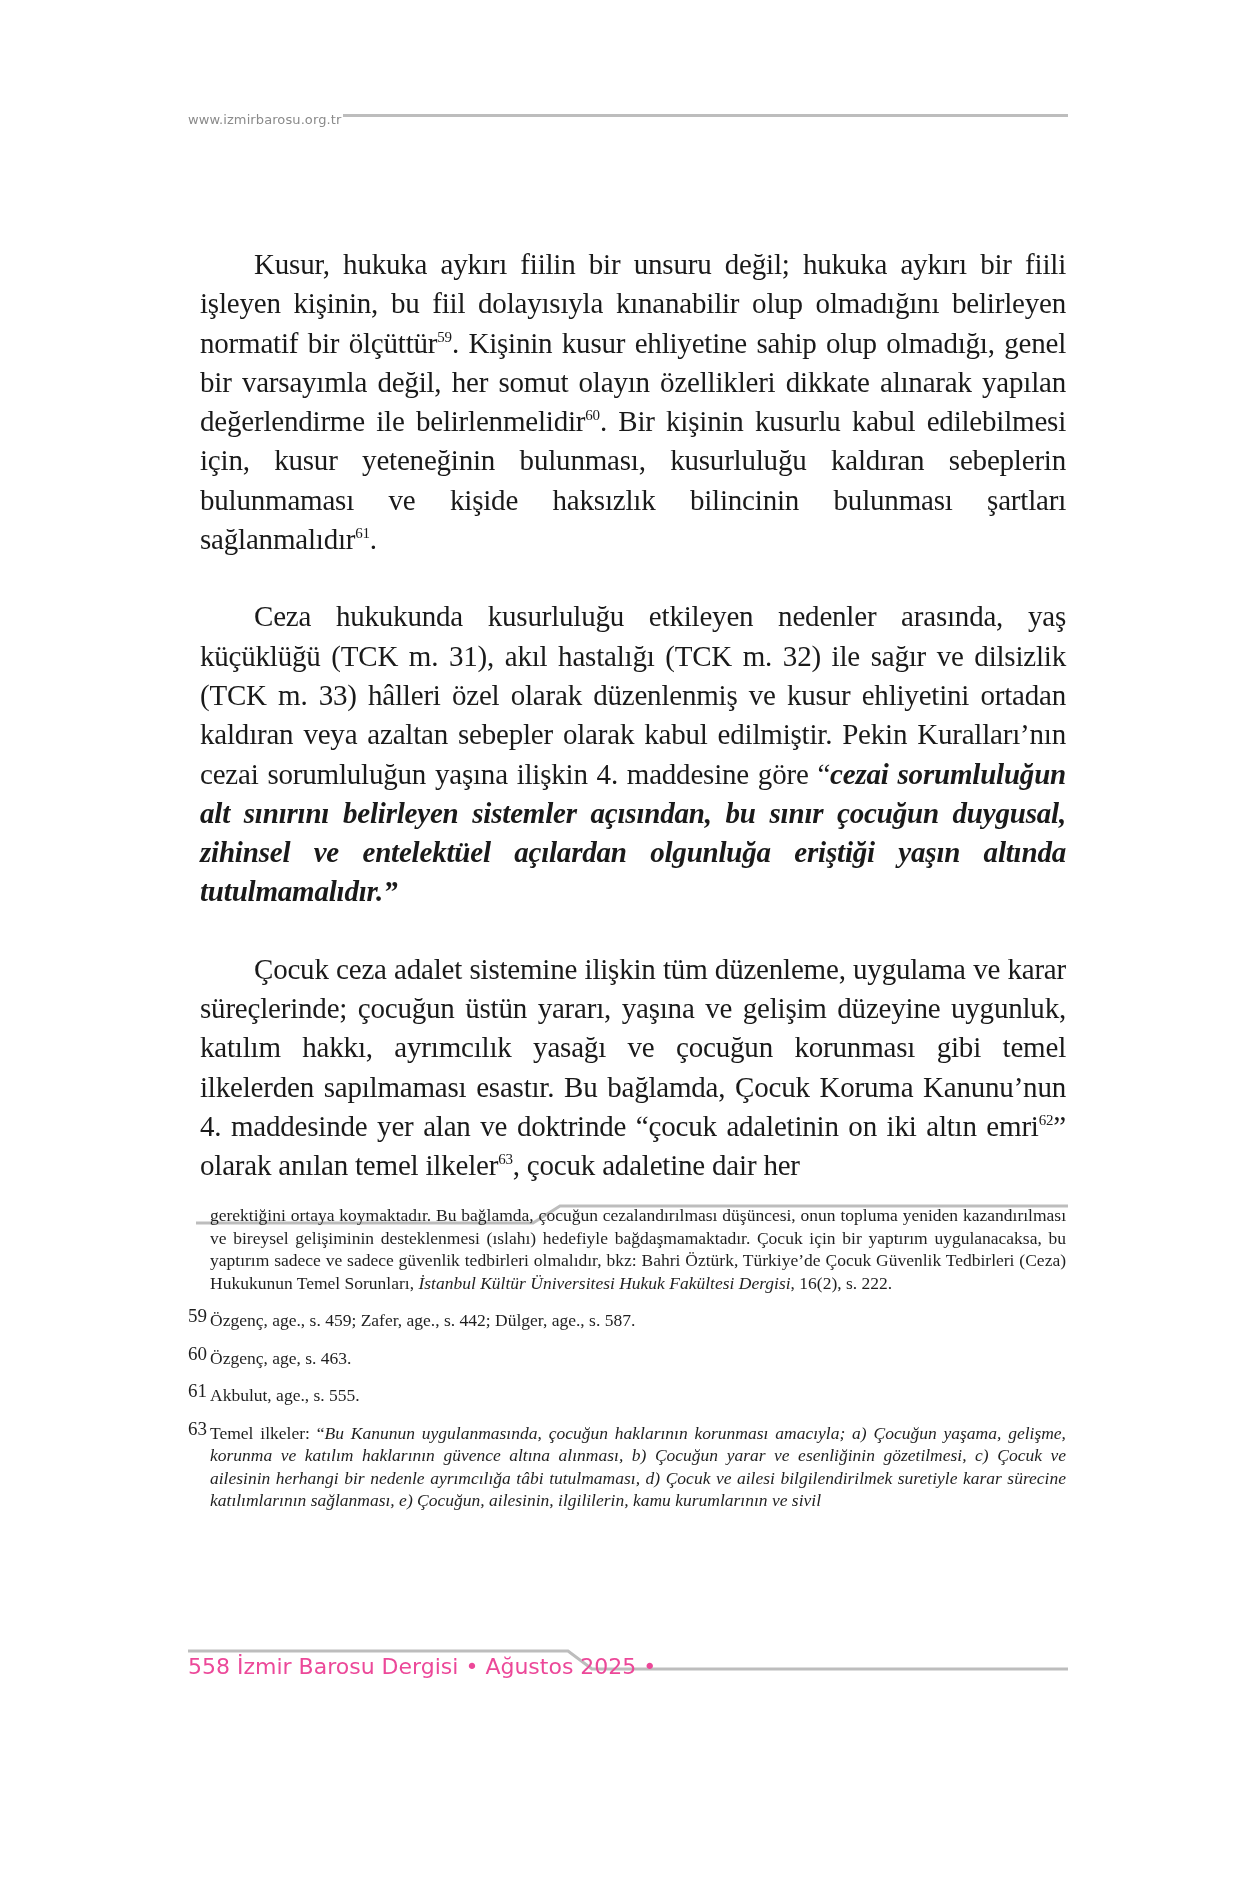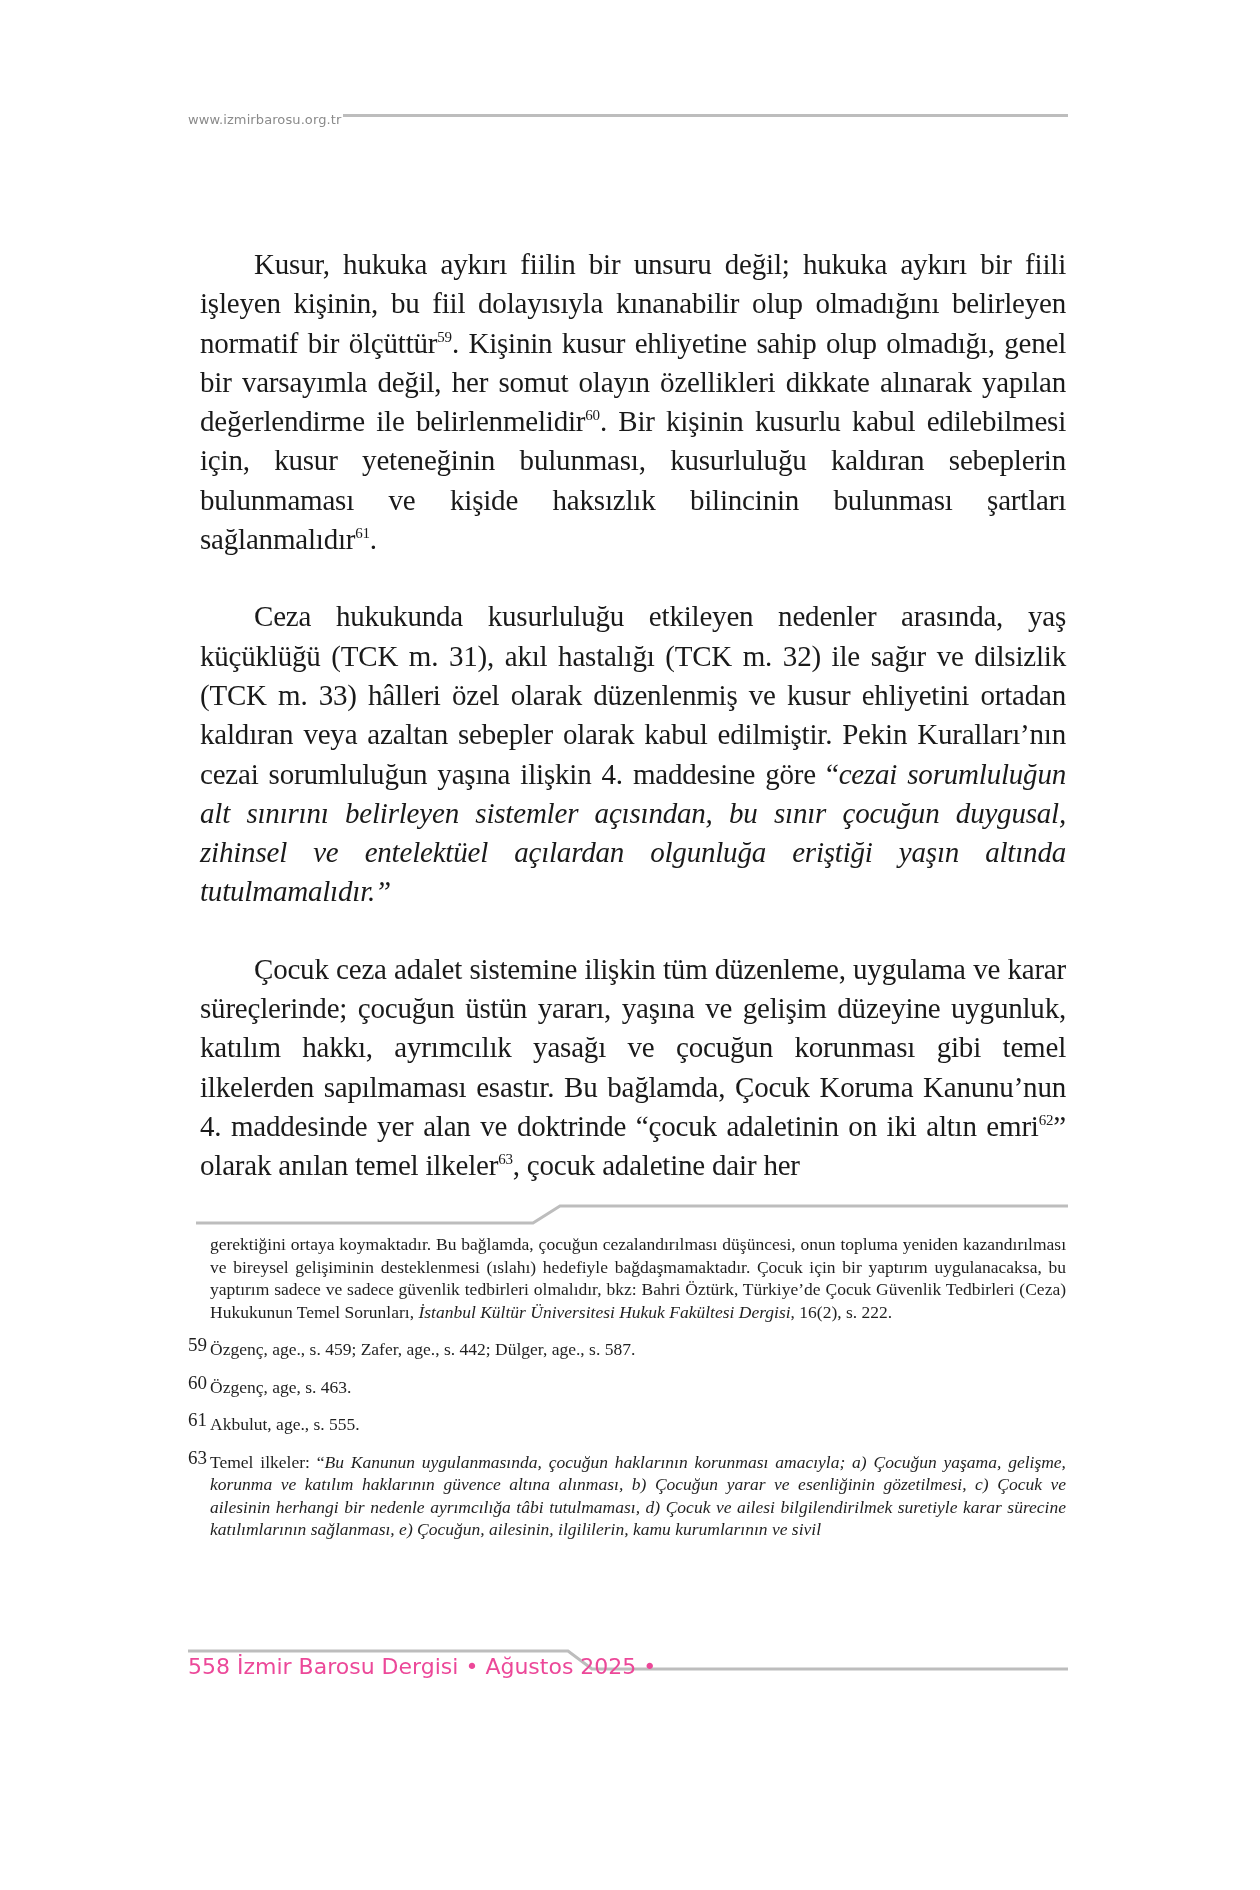--- a/index.html
+++ b/index.html
@@ -54,34 +54,35 @@
       hyphens: manual;
       letter-spacing: -0.2px;
     }
     .para sup {
       font-size: 15px;
       line-height: 0;
       vertical-align: super;
     }
     .para i {
       font-style: italic;
+      font-weight: bold;
     }
 
     .fn-sep {
       position: absolute;
       left: 188px;
       top: 1200px;
       width: 880px;
       height: 30px;
     }
 
     .footnotes {
       position: absolute;
       left: 188px;
-      top: 1233px;
+      top: 1204px;
       width: 878px;
       font-size: 17.5px;
       line-height: 22.5px;
       color: #1f1f1f;
     }
     .fn-cont {
       padding-left: 22px;
       text-align: justify;
       margin: 0 0 11px 0;
     }

